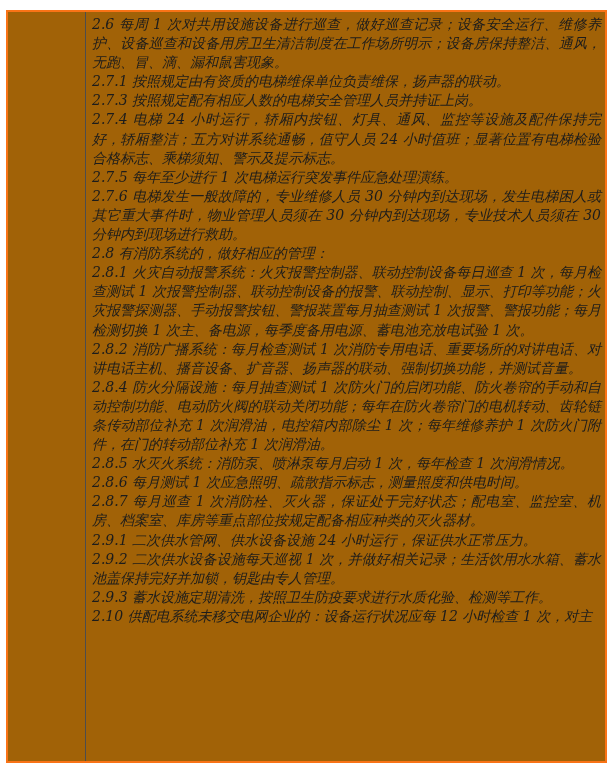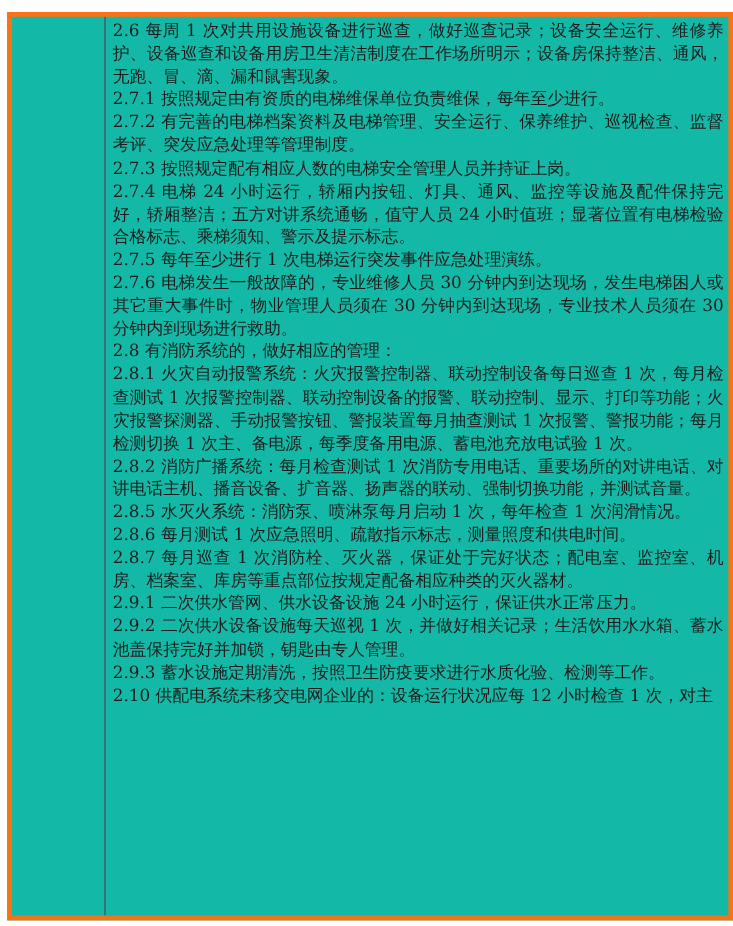--- a/index.html
+++ b/index.html
@@ -13,25 +13,26 @@
     position: relative;
     overflow: hidden;
     font-family: "DejaVu Serif", "Liberation Serif", serif;
   }
   .doc-table {
     position: absolute;
     left: 6px;
     top: 10px;
     width: 597px;
     height: 749px;
-    border: 4px solid #f97316;
+    border: 2px solid #f97316;
     display: flex;
-    background: #14b8a6;
+    background: #a16207;
     overflow: hidden;
     box-sizing: content-box;
+    font-style: italic;
   }
   .cell-left {
     width: 77px;
     flex: none;
     border-right: 1px solid #4d4d4d;
   }
   .cell-right {
     flex: 1;
     padding: 3px 4px 0 6px;
     overflow: hidden;
@@ -47,29 +48,29 @@
   }
 </style>
 </head>
 <body>
 
 <div class="doc-table">
   <div class="cell-left"></div>
   <div class="cell-right">
     <div>
         <p class="clause">2.6 每周 1 次对共用设施设备进行巡查，做好巡查记录；设备安全运行、维修养护、设备巡查和设备用房卫生清洁制度在工作场所明示；设备房保持整洁、通风，无跑、冒、滴、漏和鼠害现象。</p>
-        <p class="clause">2.7.1 按照规定由有资质的电梯维保单位负责维保，每年至少进行。</p>
-        <p class="clause">2.7.2 有完善的电梯档案资料及电梯管理、安全运行、保养维护、巡视检查、监督考评、突发应急处理等管理制度。</p>
+        <p class="clause">2.7.1 按照规定由有资质的电梯维保单位负责维保，扬声器的联动。</p>
         <p class="clause">2.7.3 按照规定配有相应人数的电梯安全管理人员并持证上岗。</p>
         <p class="clause">2.7.4 电梯 24 小时运行，轿厢内按钮、灯具、通风、监控等设施及配件保持完好，轿厢整洁；五方对讲系统通畅，值守人员 24 小时值班；显著位置有电梯检验合格标志、乘梯须知、警示及提示标志。</p>
         <p class="clause">2.7.5 每年至少进行 1 次电梯运行突发事件应急处理演练。</p>
         <p class="clause">2.7.6 电梯发生一般故障的，专业维修人员 30 分钟内到达现场，发生电梯困人或其它重大事件时，物业管理人员须在 30 分钟内到达现场，专业技术人员须在 30 分钟内到现场进行救助。</p>
         <p class="clause">2.8 有消防系统的，做好相应的管理：</p>
         <p class="clause">2.8.1 火灾自动报警系统：火灾报警控制器、联动控制设备每日巡查 1 次，每月检查测试 1 次报警控制器、联动控制设备的报警、联动控制、显示、打印等功能；火灾报警探测器、手动报警按钮、警报装置每月抽查测试 1 次报警、警报功能；每月检测切换 1 次主、备电源，每季度备用电源、蓄电池充放电试验 1 次。</p>
         <p class="clause">2.8.2 消防广播系统：每月检查测试 1 次消防专用电话、重要场所的对讲电话、对讲电话主机、播音设备、扩音器、扬声器的联动、强制切换功能，并测试音量。</p>
+        <p class="clause">2.8.4 防火分隔设施：每月抽查测试 1 次防火门的启闭功能、防火卷帘的手动和自动控制功能、电动防火阀的联动关闭功能；每年在防火卷帘门的电机转动、齿轮链条传动部位补充 1 次润滑油，电控箱内部除尘 1 次；每年维修养护 1 次防火门附件，在门的转动部位补充 1 次润滑油。</p>
         <p class="clause">2.8.5 水灭火系统：消防泵、喷淋泵每月启动 1 次，每年检查 1 次润滑情况。</p>
         <p class="clause">2.8.6 每月测试 1 次应急照明、疏散指示标志，测量照度和供电时间。</p>
         <p class="clause">2.8.7 每月巡查 1 次消防栓、灭火器，保证处于完好状态；配电室、监控室、机房、档案室、库房等重点部位按规定配备相应种类的灭火器材。</p>
         <p class="clause">2.9.1 二次供水管网、供水设备设施 24 小时运行，保证供水正常压力。</p>
         <p class="clause">2.9.2 二次供水设备设施每天巡视 1 次，并做好相关记录；生活饮用水水箱、蓄水池盖保持完好并加锁，钥匙由专人管理。</p>
         <p class="clause">2.9.3 蓄水设施定期清洗，按照卫生防疫要求进行水质化验、检测等工作。</p>
         <p class="clause">2.10 供配电系统未移交电网企业的：设备运行状况应每 12 小时检查 1 次，对主</p>
       </div>
   </div>
 </div>

